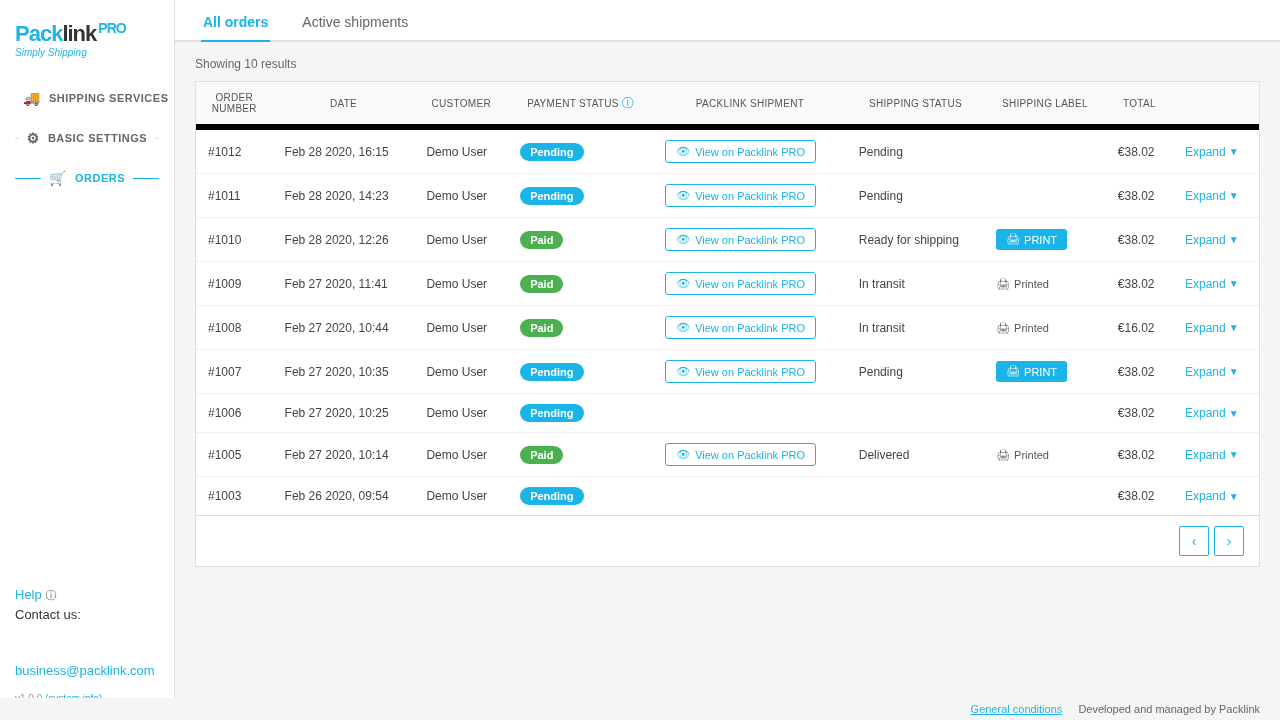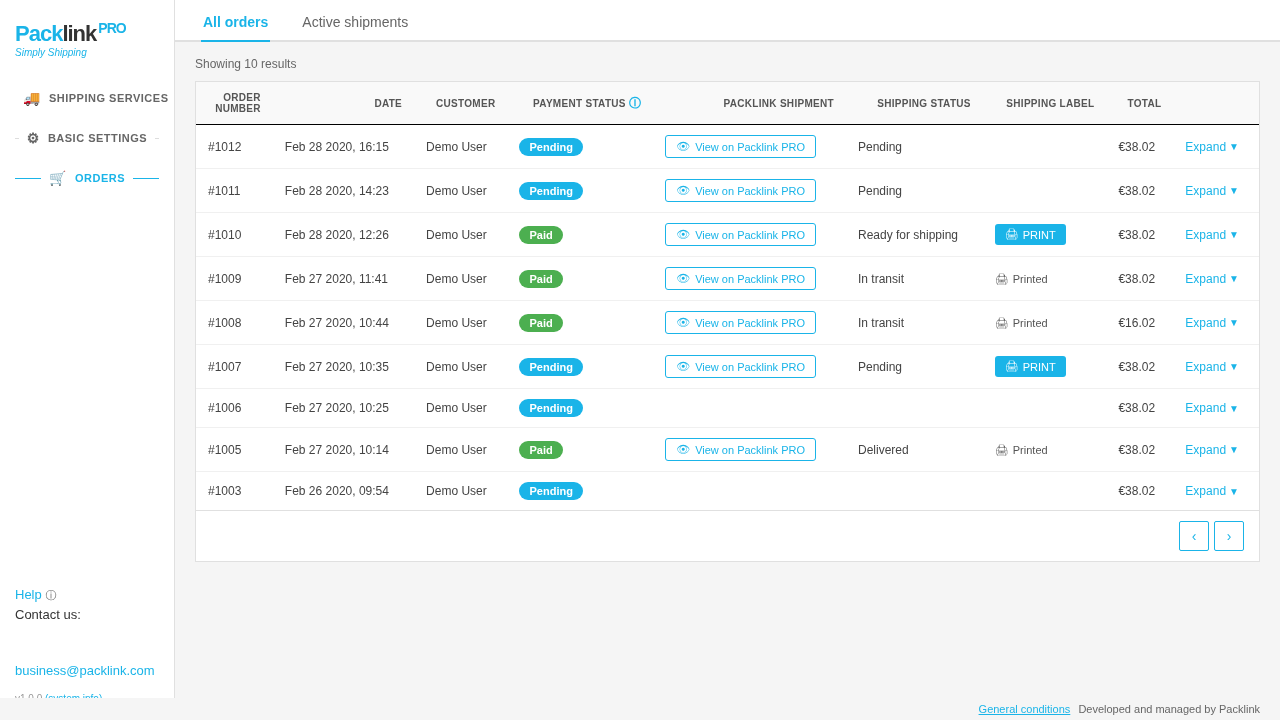--- a/index.html
+++ b/index.html
@@ -117,25 +117,25 @@
     .orders-table-wrapper {
       background: #fff;
       border: 1px solid #e0e0e0;
     }
     table {
       width: 100%;
       border-collapse: collapse;
     }
     thead th {
       background: #f9f9f9;
-      border-bottom: 1px solid #000000;
+      border-bottom: 6px solid #000000;
       padding: 10px 12px;
-      text-align: right;
+      text-align: center;
       font-size: 10px;
-      font-weight: bold;
+      font-weight: normal;
       color: #555;
       text-transform: uppercase;
       letter-spacing: 0.3px;
     }
     tbody tr {
       border-bottom: 1px solid #f0f0f0;
     }
     tbody tr:last-child {
       border-bottom: none;
     }
@@ -422,14 +422,14 @@
 
     <div class="pagination-area">
       <button class="page-btn">‹</button>
       <button class="page-btn">›</button>
     </div>
   </div>
 </div>
 
 <div id="footer-bottom">
   <a>General conditions</a>
-  <span style="margin-left:5px;text-align:right;">Developed and managed by Packlink</span>
+  <span style="margin-left:13px;text-align:right;">Developed and managed by Packlink</span>
 </div>
 
 </body></html>

